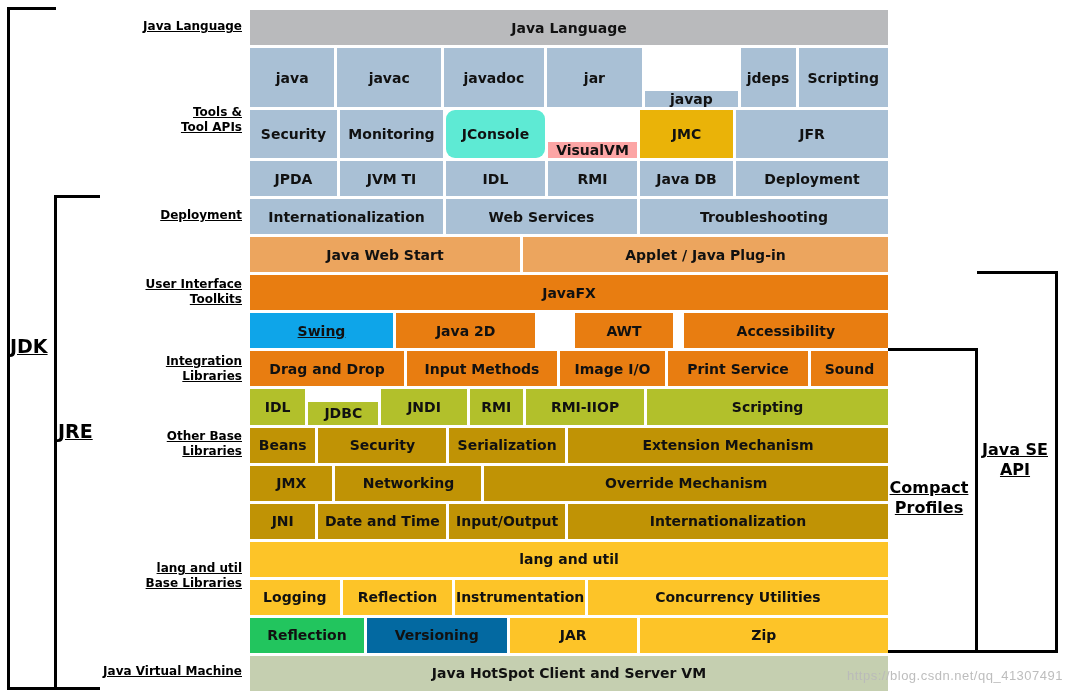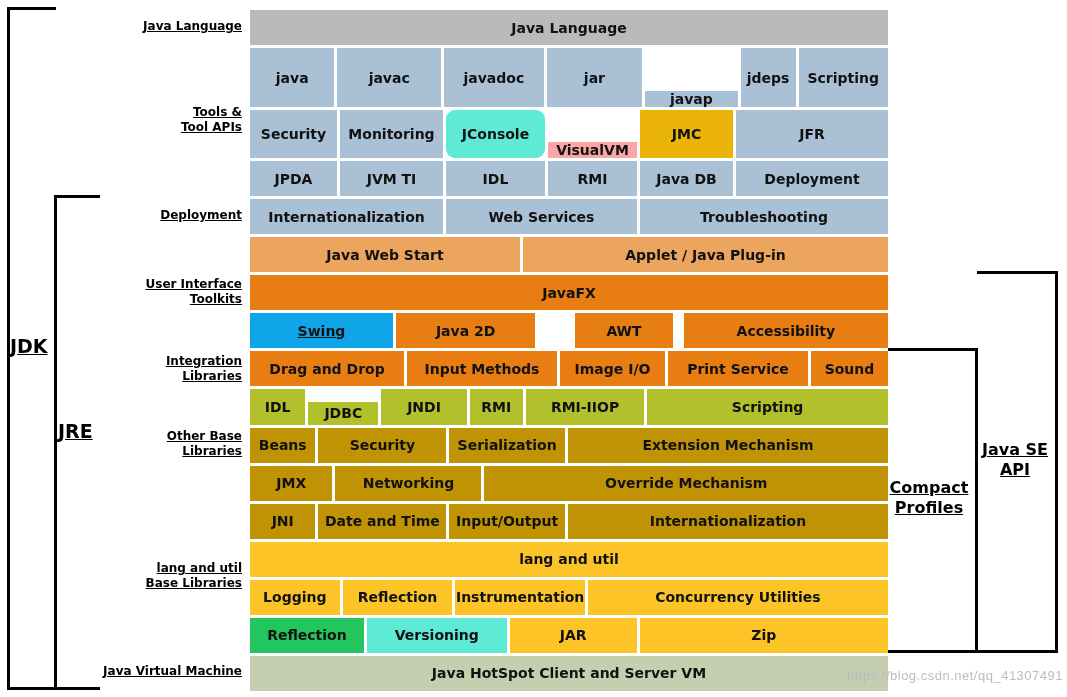--- a/index.html
+++ b/index.html
@@ -188,21 +188,21 @@
         <div class="grid-cell" style="background: rgb(253, 196, 40); flex-grow: 1;">lang and util</div>
       </div>
       <div class="grid-row">
         <div class="grid-cell" style="background: rgb(253, 196, 40); flex-grow: 88;">Logging</div>
         <div class="grid-cell" style="background: rgb(253, 196, 40); flex-grow: 108;">Reflection</div>
         <div class="grid-cell" style="background: rgb(253, 196, 40); flex-grow: 127;">Instrumentation</div>
         <div class="grid-cell" style="background: rgb(253, 196, 40); flex-grow: 295;">Concurrency Utilities</div>
       </div>
       <div class="grid-row">
         <div class="grid-cell" style="background: #22c55e; flex-grow: 88;">Reflection</div>
-        <div class="grid-cell" style="background: #5eead4; flex-grow: 108;">Versioning</div>
+        <div class="grid-cell" style="background: #0369a1; flex-grow: 108;">Versioning</div>
         <div class="grid-cell" style="background: rgb(253, 196, 40); flex-grow: 98;">JAR</div>
         <div class="grid-cell" style="background: rgb(253, 196, 40); flex-grow: 192;">Zip</div>
       </div>
       <div class="grid-row">
         <div class="grid-cell" style="background: rgb(197, 207, 176); flex-grow: 1;">Java HotSpot Client and Server VM</div>
       </div>
     </div>
 
   <div class="watermark">https://blog.csdn.net/qq_41307491</div>
 

